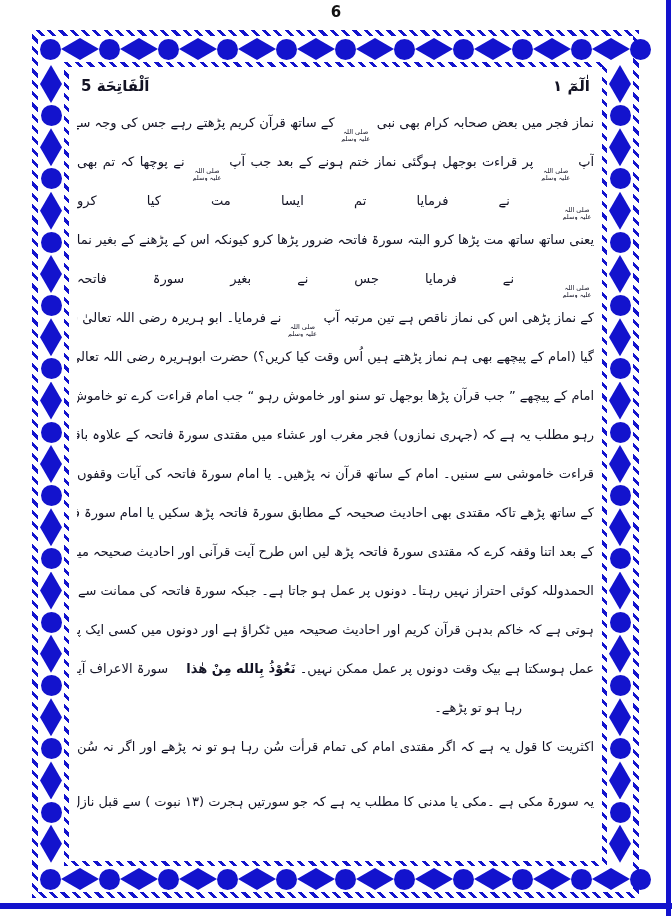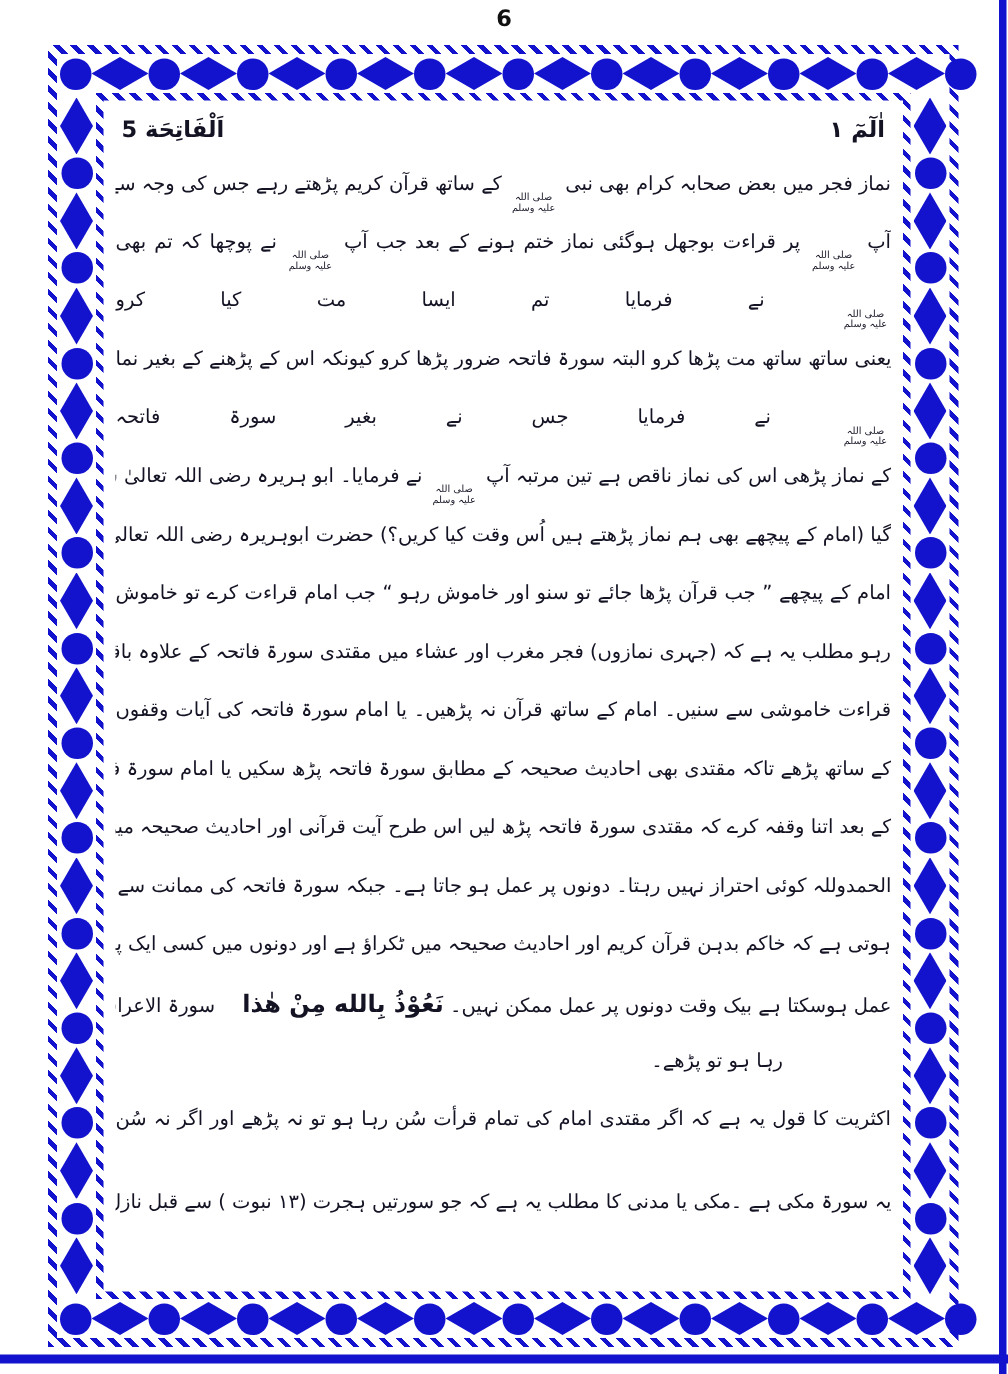--- a/index.html
+++ b/index.html
@@ -75,21 +75,21 @@
     font-size:13px;
     text-align:justify;text-align-last:justify;
     overflow:hidden;
     white-space:nowrap;
   }
   .line.short{
     text-align:right;text-align-last:right;
     padding-left:0;padding-right:72px;
   }
   .line.para-gap{margin-top:16px;}
-  .bold-arabic{font-weight:bold;font-size:16px;margin-left:14px;}
+  .bold-arabic{font-weight:bold;font-size:13px;margin-left:14px;}
   .saw{
     display:inline-flex;flex-direction:column;align-items:center;
     font-size:6.5px;line-height:1.15;
     vertical-align:-7px;
     margin:0 2px;
     width:30px;
     white-space:nowrap;
   }
   
   .edge-line{position:absolute;background:var(--blue);}
@@ -232,21 +232,21 @@
             <div class="line"><span>یعنی ساتھ ساتھ مت پڑھا کرو البتہ سورۃ فاتحہ ضرور پڑھا کرو کیونکہ اس کے پڑھنے کے بغیر نماز نہیں ہوتی</span></div>
             <div class="line"><span class="saw">
                 <span>صلی اللہ</span>
                 <span>علیہ وسلم</span>
               </span><span> نے فرمایا جس نے بغیر سورۃ فاتحہ</span></div>
             <div class="line"><span>کے نماز پڑھی اس کی نماز ناقص ہے تین مرتبہ آپ </span><span class="saw">
                 <span>صلی اللہ</span>
                 <span>علیہ وسلم</span>
               </span><span> نے فرمایا۔ ابو ہریرہ رضی اللہ تعالیٰ سے عرض کیا</span></div>
             <div class="line"><span>گیا (امام کے پیچھے بھی ہم نماز پڑھتے ہیں اُس وقت کیا کریں؟) حضرت ابوہریرہ رضی اللہ تعالیٰ نے</span></div>
-            <div class="line"><span>امام کے پیچھے ” جب قرآن پڑھا جائے تو سنو اور خاموش رہو “ جب امام قراءت کرے تو خاموش</span></div>
+            <div class="line"><span>امام کے پیچھے ” جب قرآن پڑھا بوجھل تو سنو اور خاموش رہو “ جب امام قراءت کرے تو خاموش</span></div>
             <div class="line"><span>رہو مطلب یہ ہے کہ (جہری نمازوں) فجر مغرب اور عشاء میں مقتدی سورۃ فاتحہ کے علاوہ باقی</span></div>
             <div class="line"><span>قراءت خاموشی سے سنیں۔ امام کے ساتھ قرآن نہ پڑھیں۔ یا امام سورۃ فاتحہ کی آیات وقفوں</span></div>
             <div class="line"><span>کے ساتھ پڑھے تاکہ مقتدی بھی احادیث صحیحہ کے مطابق سورۃ فاتحہ پڑھ سکیں یا امام سورۃ فاتحہ</span></div>
             <div class="line"><span>کے بعد اتنا وقفہ کرے کہ مقتدی سورۃ فاتحہ پڑھ لیں اس طرح آیت قرآنی اور احادیث صحیحہ میں</span></div>
             <div class="line"><span>الحمدوللہ کوئی احتراز نہیں رہتا۔ دونوں پر عمل ہو جاتا ہے۔ جبکہ سورۃ فاتحہ کی ممانت سے یہ بات ثابت</span></div>
             <div class="line"><span>ہوتی ہے کہ خاکم بدہن قرآن کریم اور احادیث صحیحہ میں ٹکراؤ ہے اور دونوں میں کسی ایک پر ہی</span></div>
             <div class="line"><span>عمل ہوسکتا ہے بیک وقت دونوں پر عمل ممکن نہیں۔ </span><span class="bold-arabic">نَعُوْذُ بِالله مِنْ هٰذا</span><span> سورۃ الاعراف آیت</span></div>
             <div class="line short"><span>رہا ہو تو پڑھے۔</span></div>
             <div class="line"><span>اکثریت کا قول یہ ہے کہ اگر مقتدی امام کی تمام قرأت سُن رہا ہو تو نہ پڑھے اور اگر نہ سُن</span></div>
             <div class="line para-gap"><span>یہ سورۃ مکی ہے ۔مکی یا مدنی کا مطلب یہ ہے کہ جو سورتیں ہجرت (۱۳ نبوت ) سے قبل نازل</span></div>

